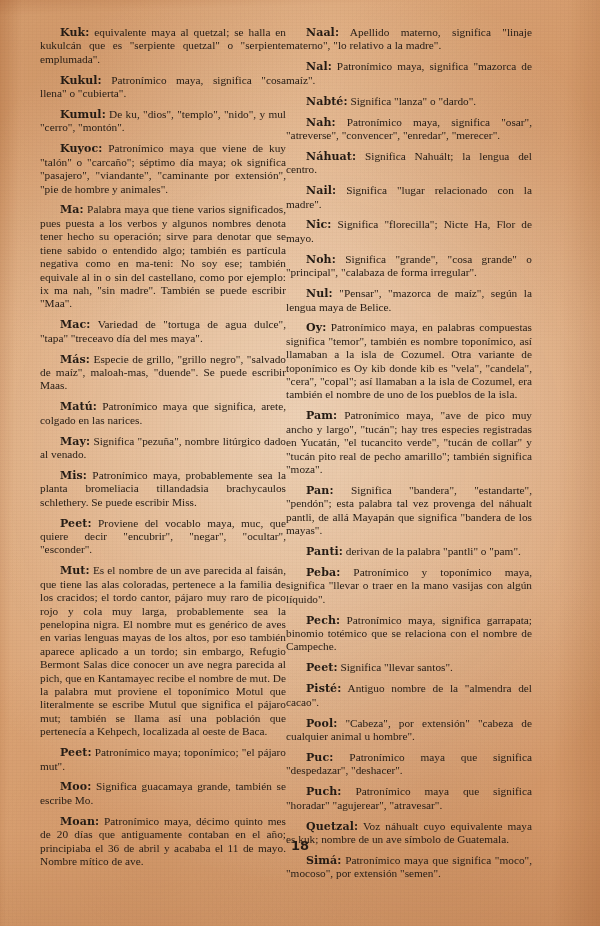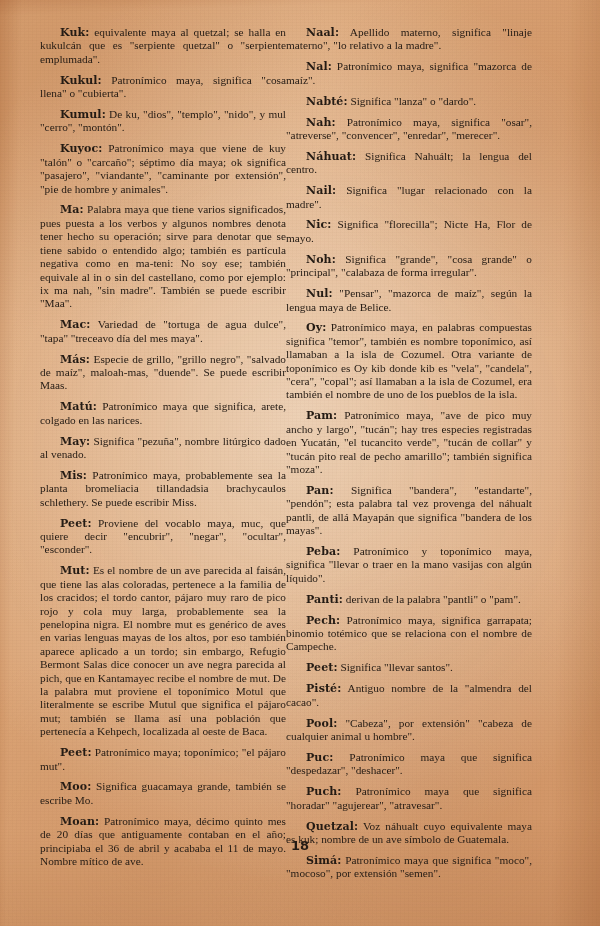--- a/index.html
+++ b/index.html
@@ -132,22 +132,22 @@
         <p class="entry"><span class="headword">Nabté:</span><span class="definition"> Significa "lanza" o "dardo".</span></p>
         <p class="entry"><span class="headword">Nah:</span><span class="definition"> Patronímico maya, significa "osar", "atreverse", "convencer", "enredar", "merecer".</span></p>
         <p class="entry"><span class="headword">Náhuat:</span><span class="definition"> Significa Nahuált; la lengua del centro.</span></p>
         <p class="entry"><span class="headword">Nail:</span><span class="definition"> Significa "lugar relacionado con la madre".</span></p>
         <p class="entry"><span class="headword">Nic:</span><span class="definition"> Significa "florecilla"; Nicte Ha, Flor de mayo.</span></p>
         <p class="entry"><span class="headword">Noh:</span><span class="definition"> Significa "grande", "cosa grande" o "principal", "calabaza de forma irregular".</span></p>
         <p class="entry"><span class="headword">Nul:</span><span class="definition"> "Pensar", "mazorca de maíz", según la lengua maya de Belice.</span></p>
         <p class="entry gap-large"><span class="headword">Oy:</span><span class="definition"> Patronímico maya, en palabras compuestas significa "temor", también es nombre toponímico, así llamaban a la isla de Cozumel. Otra variante de toponímico es Oy kib donde kib es "vela", "candela", "cera", "copal"; así llamaban a la isla de Cozumel, era también el nombre de uno de los pueblos de la isla.</span></p>
         <p class="entry"><span class="headword">Pam:</span><span class="definition"> Patronímico maya, "ave de pico muy ancho y largo", "tucán"; hay tres especies registradas en Yucatán, "el tucancito verde", "tucán de collar" y "tucán pito real de pecho amarillo"; también significa "moza".</span></p>
         <p class="entry"><span class="headword">Pan:</span><span class="definition"> Significa "bandera", "estandarte", "pendón"; esta palabra tal vez provenga del náhualt pantli, de allá Mayapán que significa "bandera de los mayas".</span></p>
+        <p class="entry"><span class="headword">Panti:</span><span class="definition"> derivan de la palabra "pantli" o "pam".</span></p>
         <p class="entry"><span class="headword">Peba:</span><span class="definition"> Patronímico y toponímico maya, significa "llevar o traer en la mano vasijas con algún líquido".</span></p>
-        <p class="entry"><span class="headword">Panti:</span><span class="definition"> derivan de la palabra "pantli" o "pam".</span></p>
         <p class="entry"><span class="headword">Pech:</span><span class="definition"> Patronímico maya, significa garrapata; binomio totémico que se relaciona con el nombre de Campeche.</span></p>
         <p class="entry"><span class="headword">Peet:</span><span class="definition"> Significa "llevar santos".</span></p>
         <p class="entry gap-large"><span class="headword">Pisté:</span><span class="definition"> Antiguo nombre de la "almendra del cacao".</span></p>
         <p class="entry"><span class="headword">Pool:</span><span class="definition"> "Cabeza", por extensión" "cabeza de cualquier animal u hombre".</span></p>
         <p class="entry"><span class="headword">Puc:</span><span class="definition"> Patronímico maya que significa "despedazar", "deshacer".</span></p>
         <p class="entry"><span class="headword">Puch:</span><span class="definition"> Patronímico maya que significa "horadar" "agujerear", "atravesar".</span></p>
         <p class="entry"><span class="headword">Quetzal:</span><span class="definition"> Voz náhualt cuyo equivalente maya es kuk; nombre de un ave símbolo de Guatemala.</span></p>
         <p class="entry gap-large"><span class="headword">Simá:</span><span class="definition"> Patronímico maya que significa "moco", "mocoso", por extensión "semen".</span></p>
       </div>
   </div>

